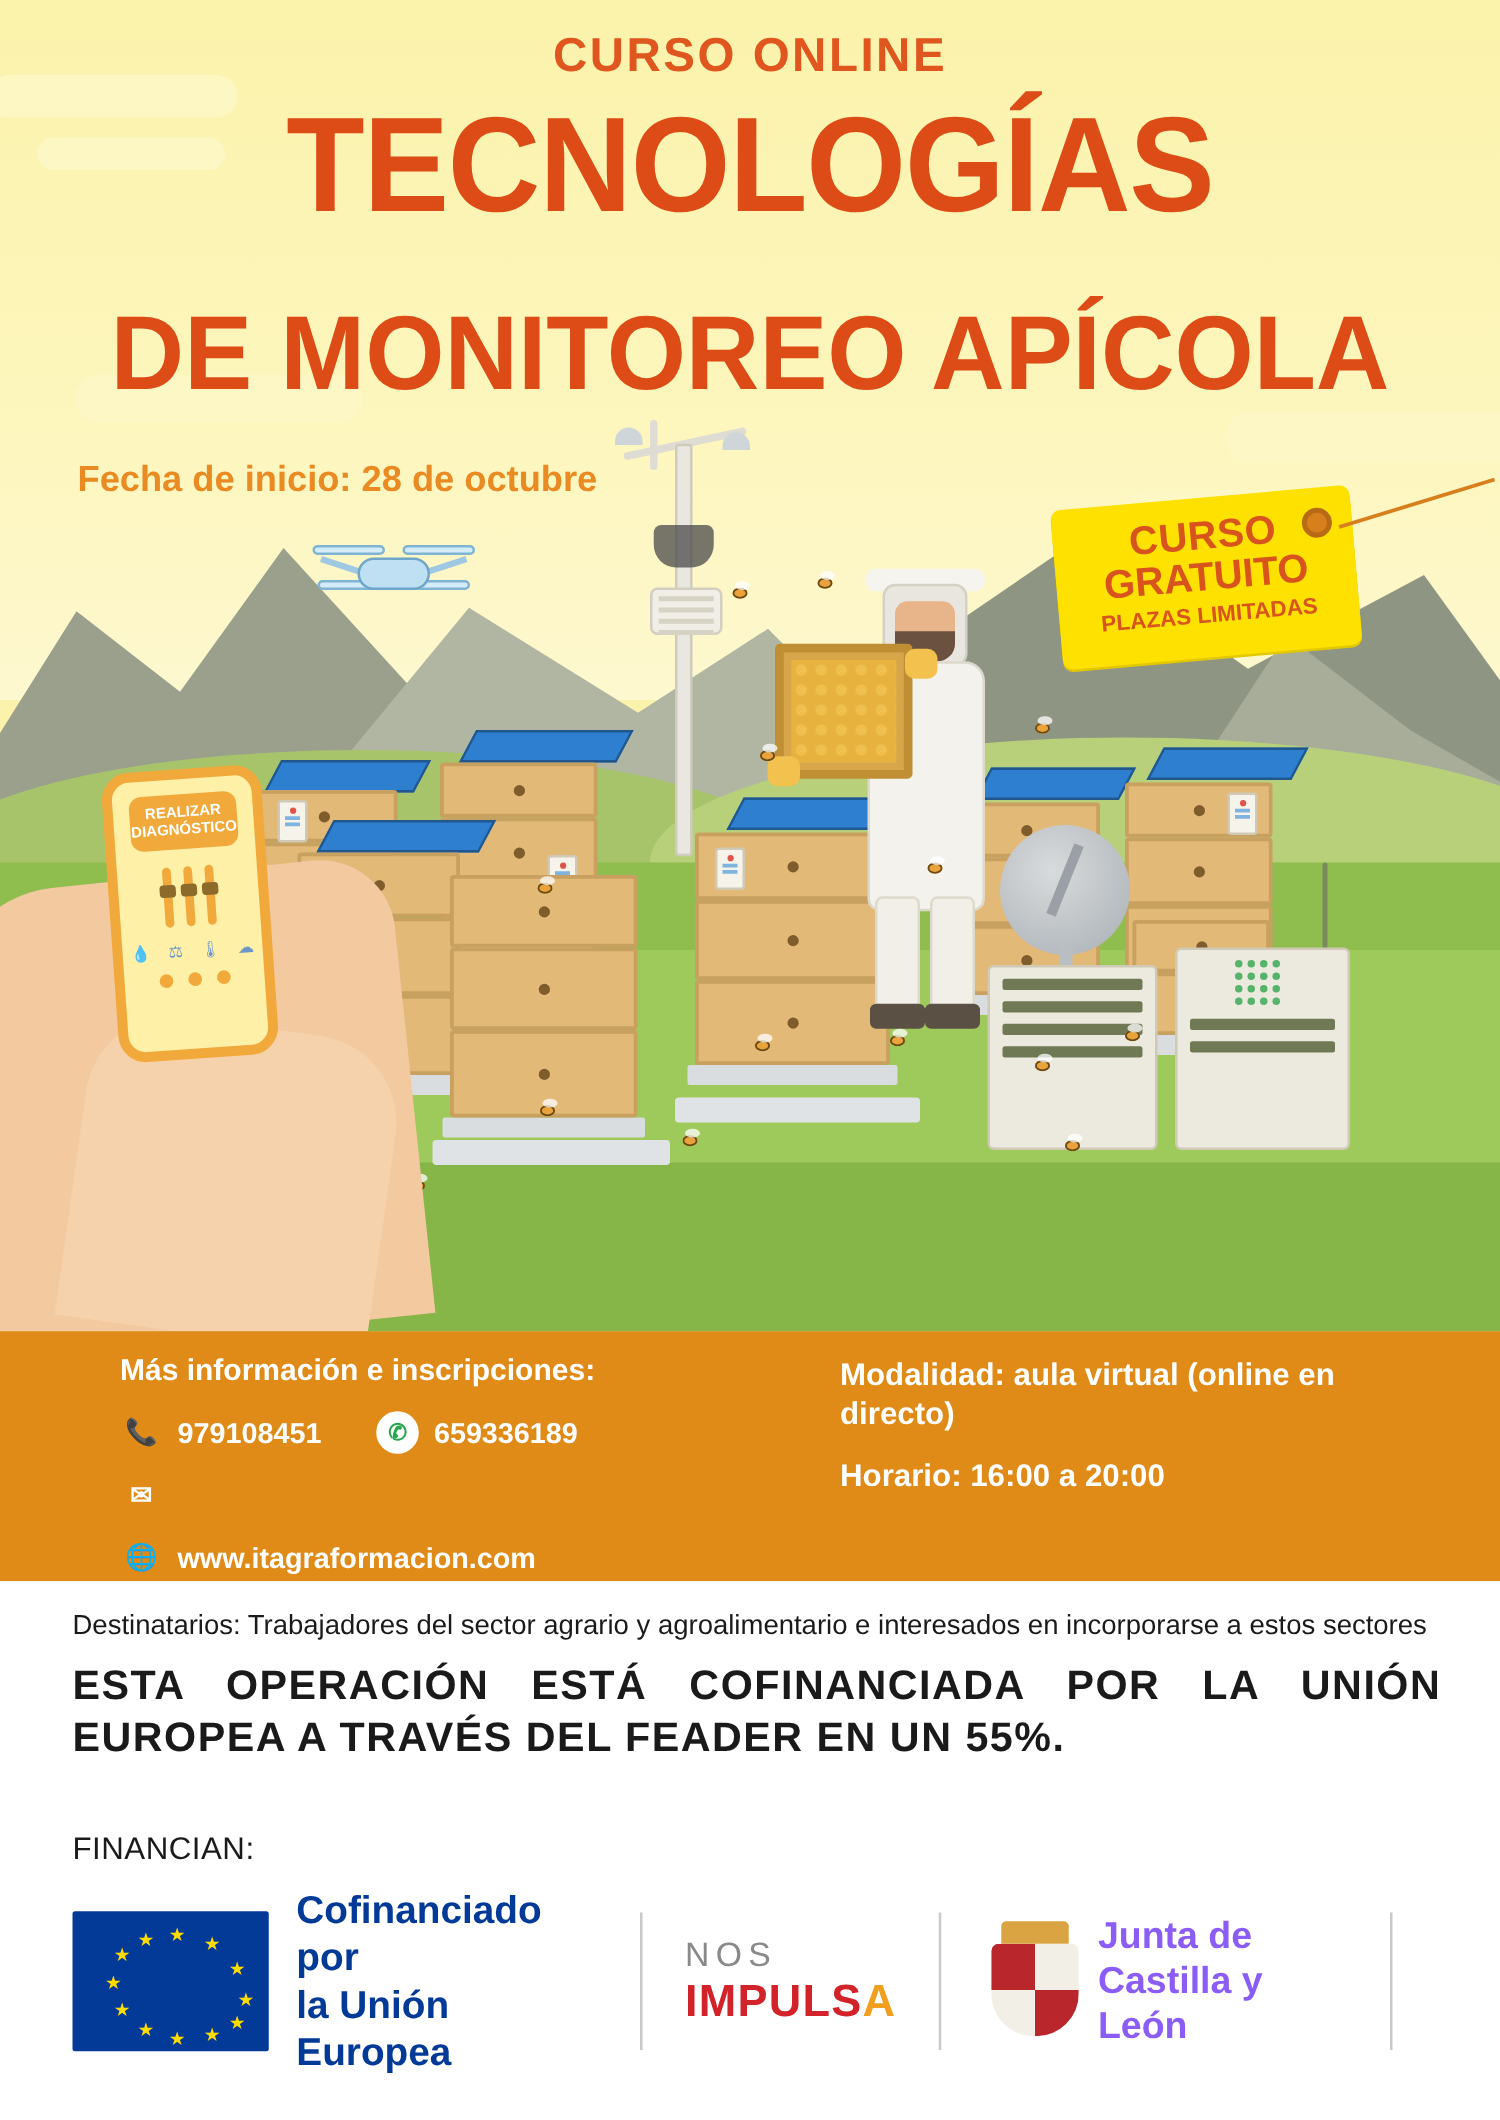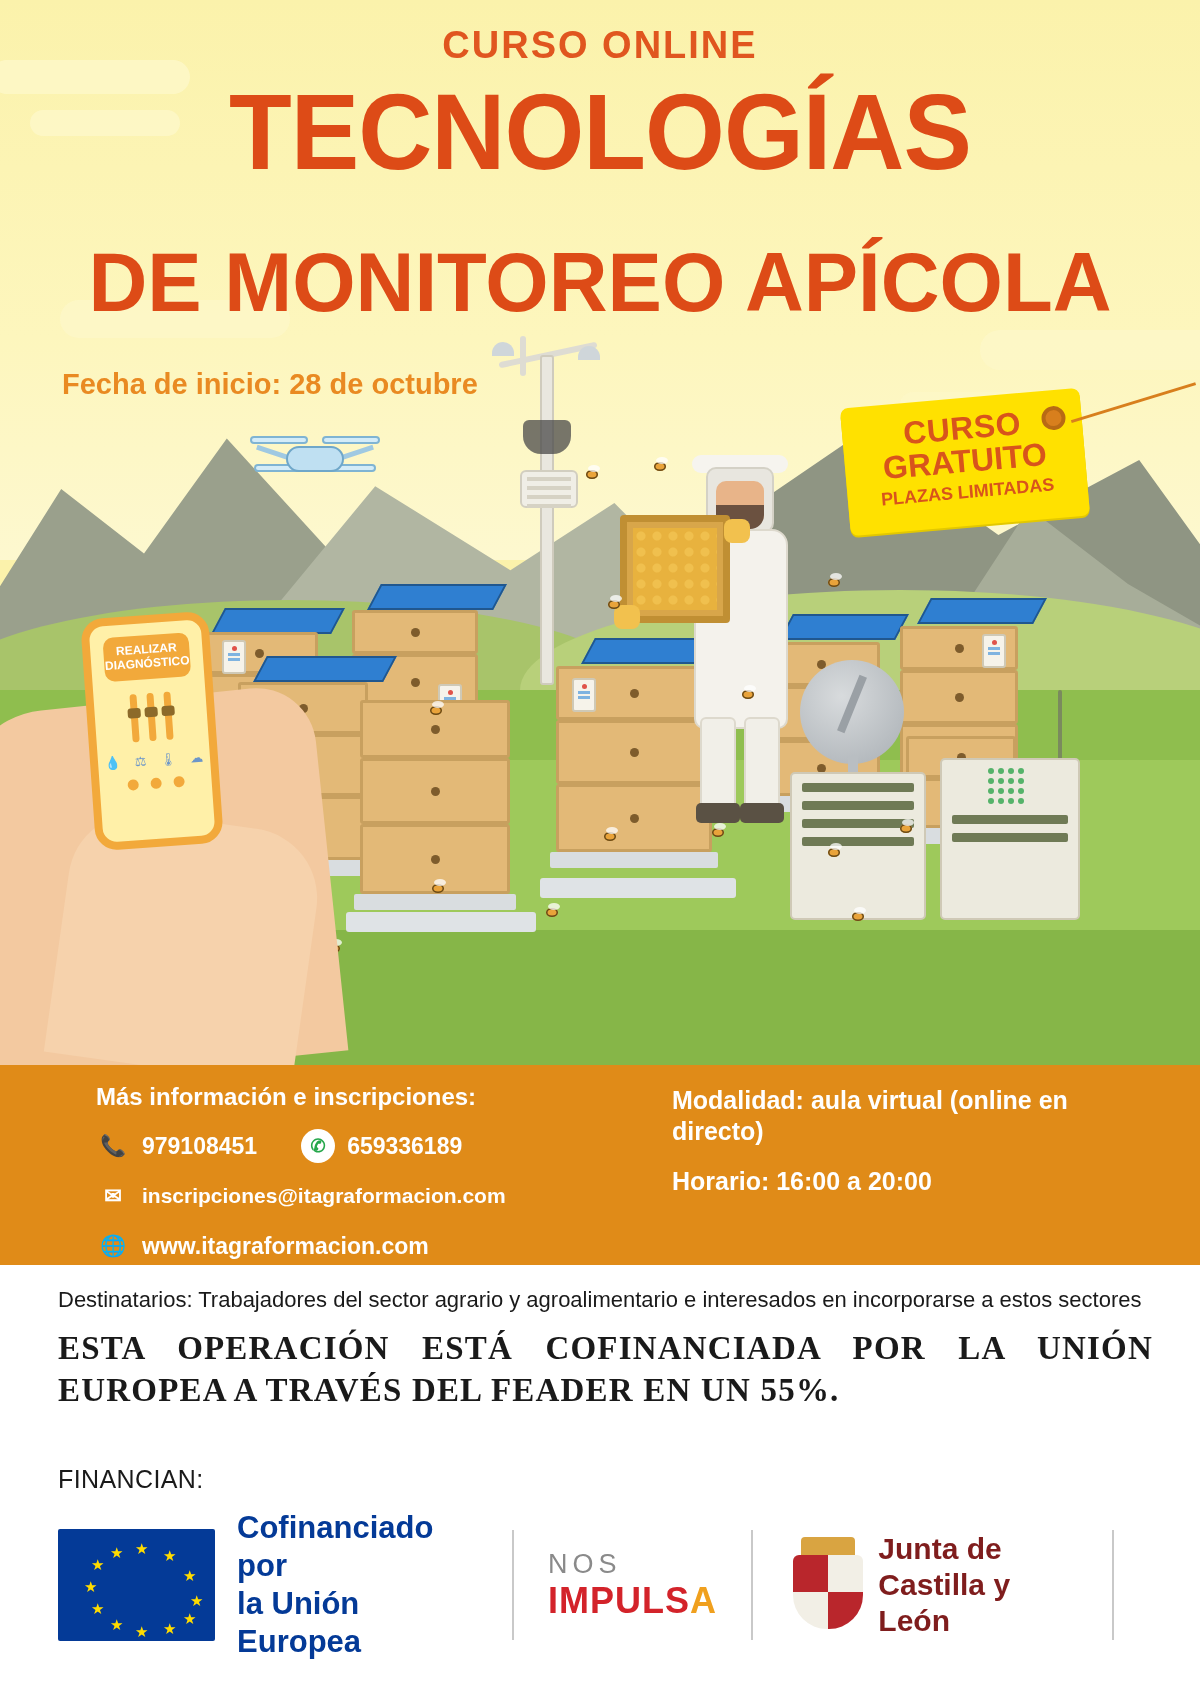--- a/index.html
+++ b/index.html
@@ -128,39 +128,39 @@
   .row{display:flex;align-items:center;margin-bottom:16px;font-size:23px;font-weight:bold;}
   .ico{width:34px;height:34px;margin-right:12px;display:flex;align-items:center;justify-content:center;font-size:21px;flex:0 0 34px;}
   .ico.wa{background:#ffffff;color:#25a74b;border-radius:50%;font-size:18px;}
   .ico.mail{color:#ffffff;}
   .mailtxt{font-size:21px;font-weight:bold;}
   .rline{font-size:25px;font-weight:bold;line-height:1.25;margin-bottom:18px;}
 
   
   .bottom{position:absolute;left:0;top:1265px;width:1200px;height:431px;background:#ffffff;color:#1a1a1a;}
   .dest{position:absolute;left:58px;top:22px;font-size:22px;}
-  .bigtxt{position:absolute;left:58px;top:62px;width:1095px;font-size:33px;font-weight:bold;letter-spacing:1.2px;line-height:1.28;text-align:justify;font-family:Liberation Serif, serif;}
+  .bigtxt{position:absolute;left:58px;top:62px;width:1095px;font-size:33px;font-weight:bold;letter-spacing:1.2px;line-height:1.28;text-align:justify;}
   .organiza{position:absolute;left:58px;top:160px;font-size:25px;letter-spacing:.4px;}
   .financian{position:absolute;left:58px;top:200px;font-size:25px;letter-spacing:.4px;}
 
   .logos{position:absolute;left:58px;top:250px;width:1090px;height:140px;display:flex;align-items:center;}
   .euflag{width:166px;height:112px;background:#043a97;position:relative;border-radius:2px;}
   .euflag .star{position:absolute;color:#ffdc00;font-size:15px;line-height:15px;}
   .eutxt{margin-left:22px;color:#043a97;font-size:31px;font-weight:bold;line-height:1.22;}
   .divider{width:2px;height:110px;background:#c9c9c9;margin:0 34px;}
   .nos{color:#8a8a8a;font-size:27px;letter-spacing:5px;}
   .impulsa{color:#d3232a;font-size:36px;font-weight:bold;letter-spacing:1px;}
   .impulsa em{color:#f0a01e;font-style:normal;}
   .jcyl{display:flex;align-items:center;}
   .shield{width:82px;height:96px;position:relative;}
   .crown{position:absolute;left:14px;top:0;width:54px;height:18px;background:#d9a441;border-radius:4px 4px 0 0;}
   .shieldbody{position:absolute;left:6px;top:18px;width:70px;height:74px;border-radius:6px 6px 34px 34px;overflow:hidden;display:grid;grid-template-columns:1fr 1fr;grid-template-rows:1fr 1fr;}
   .q-red{background:#b9262c;}
   .q-white{background:#f2efe6;}
-  .jtxt{margin-left:14px;color:#7f1d1d;font-size:30px;font-weight:bold;line-height:1.2;}
+  .jtxt{margin-left:14px;color:#8b5cf6;font-size:30px;font-weight:bold;line-height:1.2;}
 </style>
 </head>
 <body>
 
 <div class="poster">
 
   <div class="scene">
     <div class="sky"></div>
     <div class="cloud c1"></div>
     <div class="cloud c2"></div>
@@ -394,21 +394,20 @@
     <div class="col-left">
       <div class="hd">Más información e inscripciones:</div>
       <div class="row">
         <span class="ico">📞</span>
         <span>979108451</span>
         <span class="ico wa" style="margin-left:44px;">✆</span>
         <span>659336189</span>
       </div>
       <div class="row">
         <span class="ico mail">✉</span>
-        <span class="mailtxt">inscripciones@itagraformacion.com</span>
       </div>
       <div class="row">
         <span class="ico">🌐</span>
         <span>www.itagraformacion.com</span>
       </div>
     </div>
     <div class="col-right">
       <div class="rline">Modalidad: aula virtual (online en directo)</div>
       <div class="rline">Horario: 16:00 a 20:00</div>
     </div>

